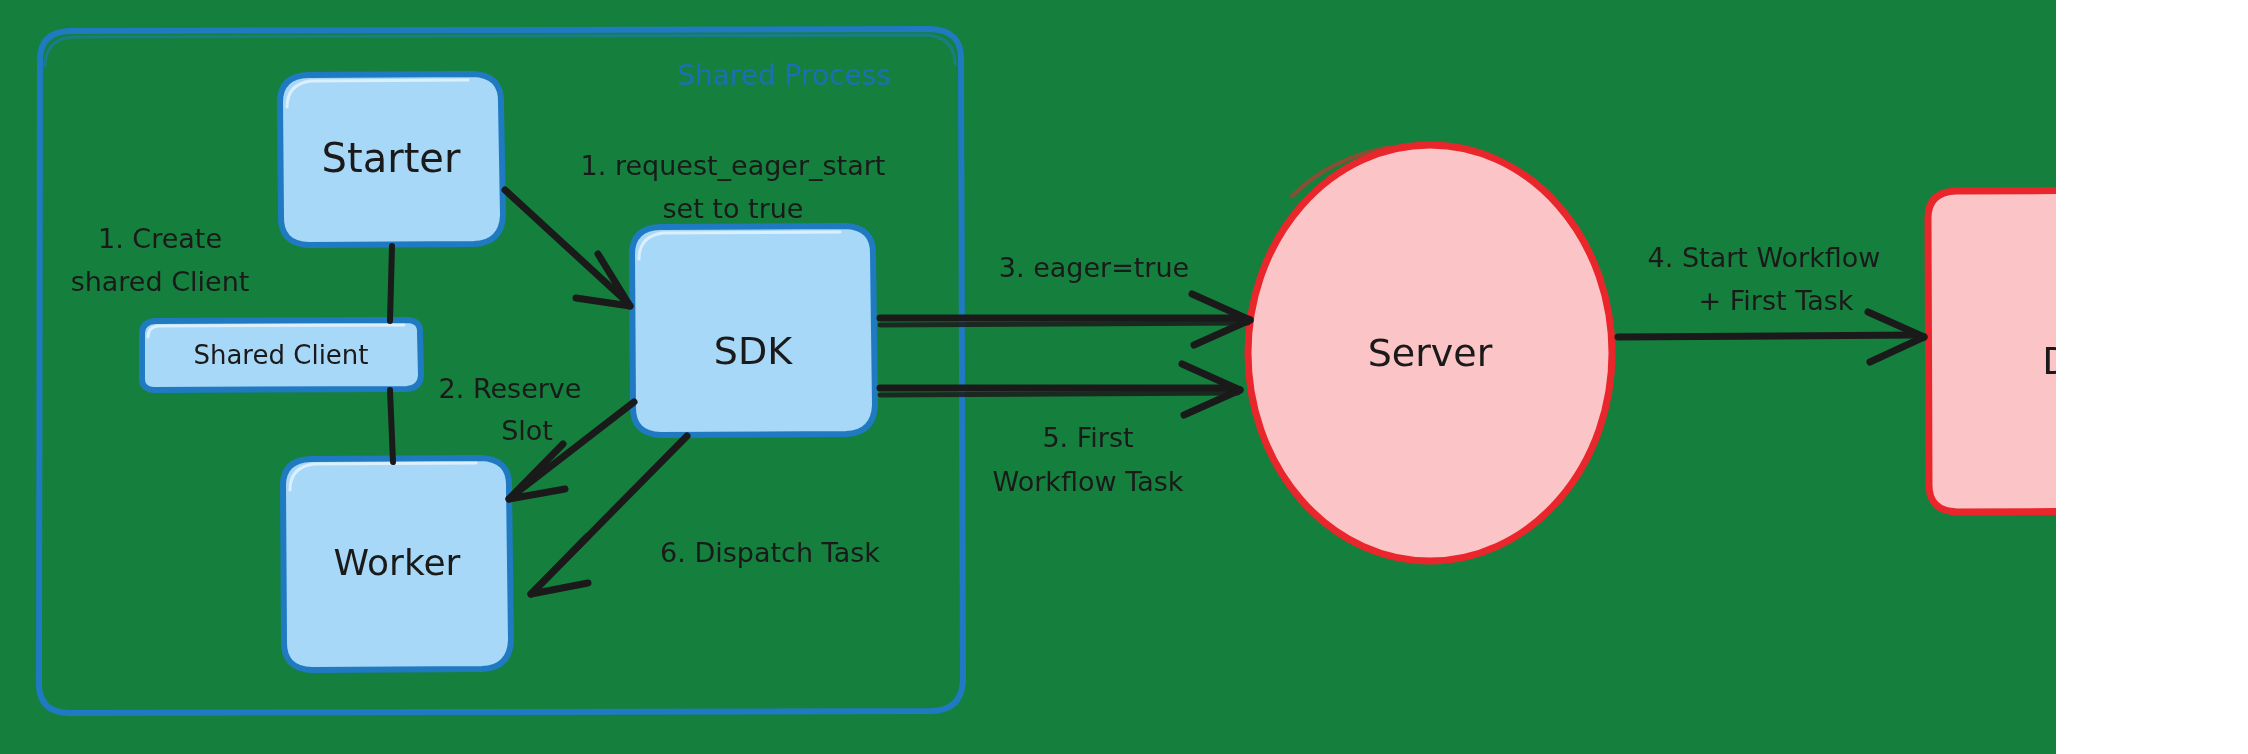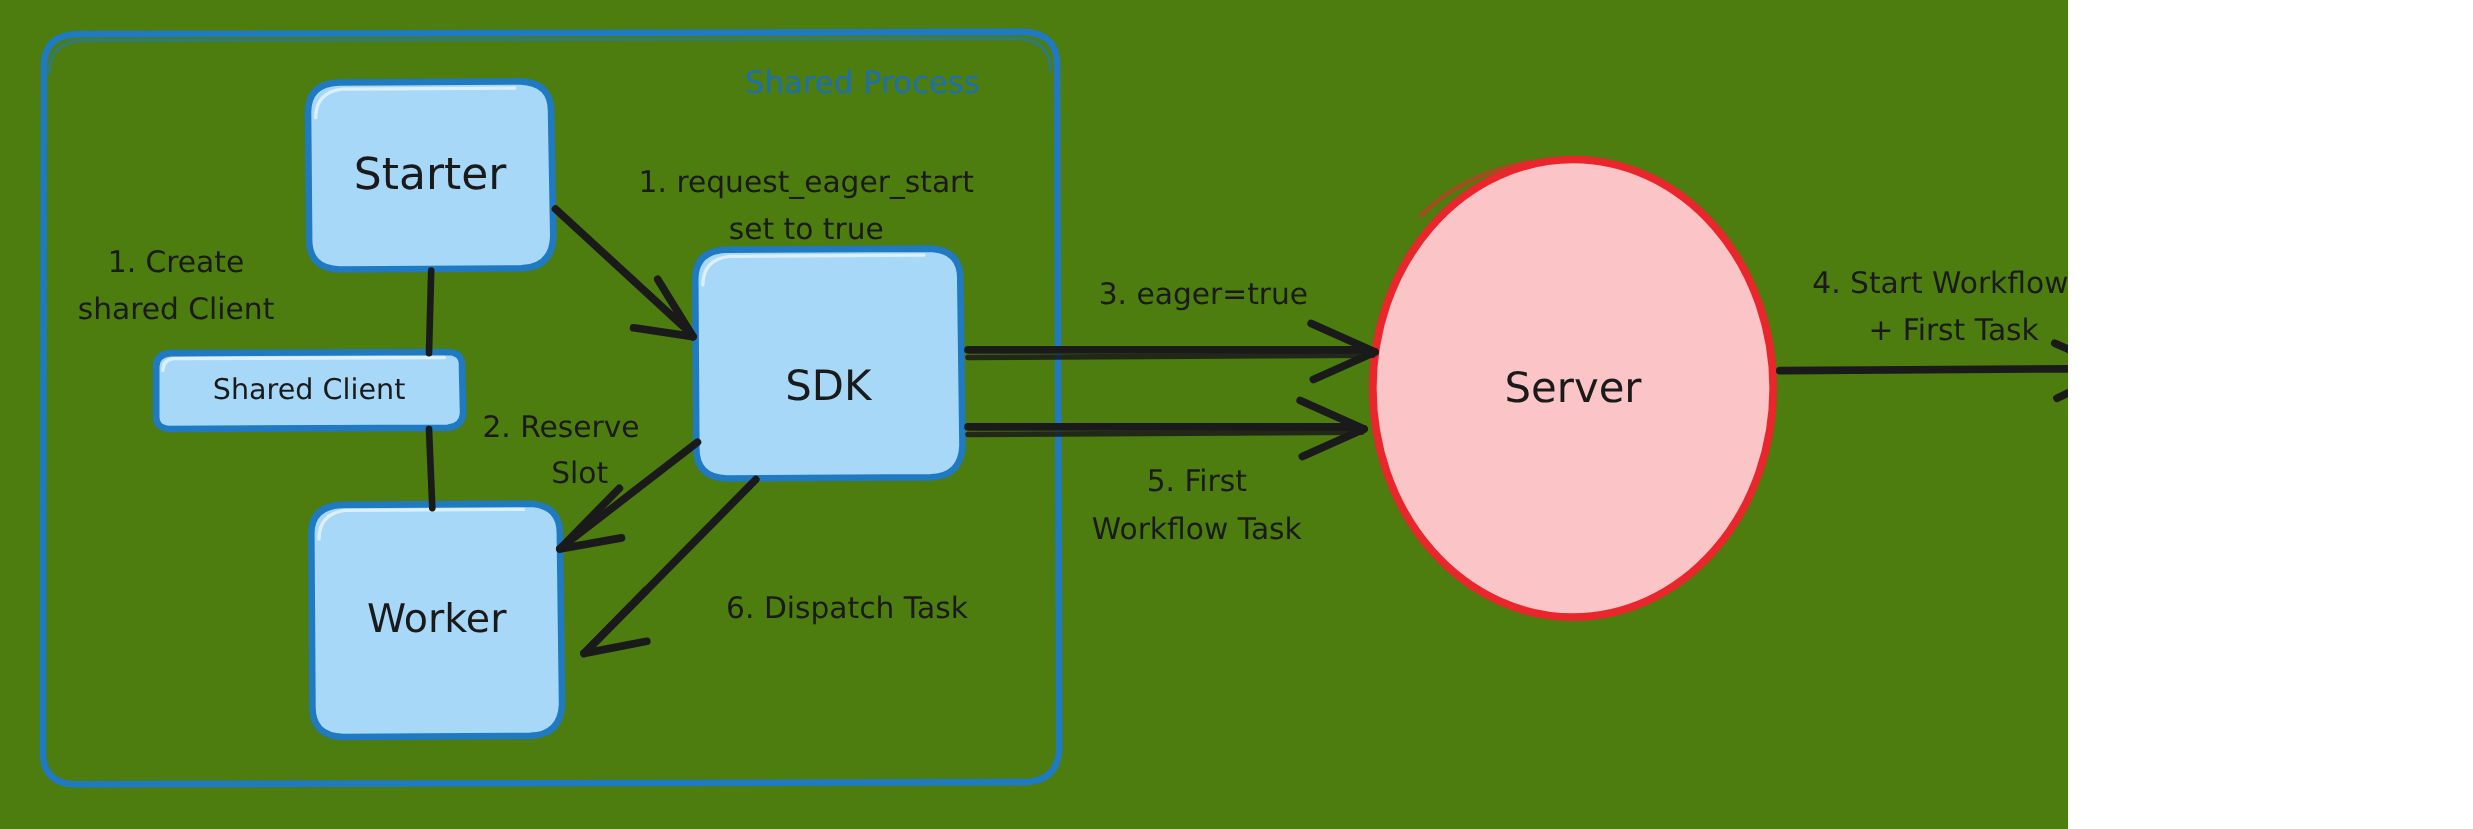--- a/index.html
+++ b/index.html
@@ -6,23 +6,23 @@
   html, body {
     margin: 0;
     padding: 0;
     background: #ffffff;
   }
   body {
     font-family: "DejaVu Sans", sans-serif;
   }
   #canvas {
     position: relative;
-    width: 1880px;
+    width: 2056px;
     height: 754px;
-    background: #4d7c0f;
+    background: #15803d;
     overflow: hidden;
   }
   svg.layer {
     position: absolute;
     top: 0;
     left: 0;
     width: 2248px;
     height: 754px;
   }
   .node-label {

